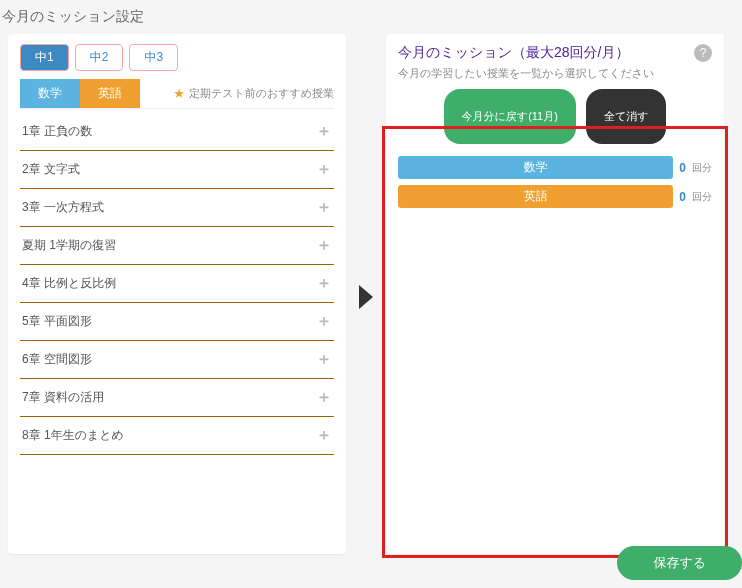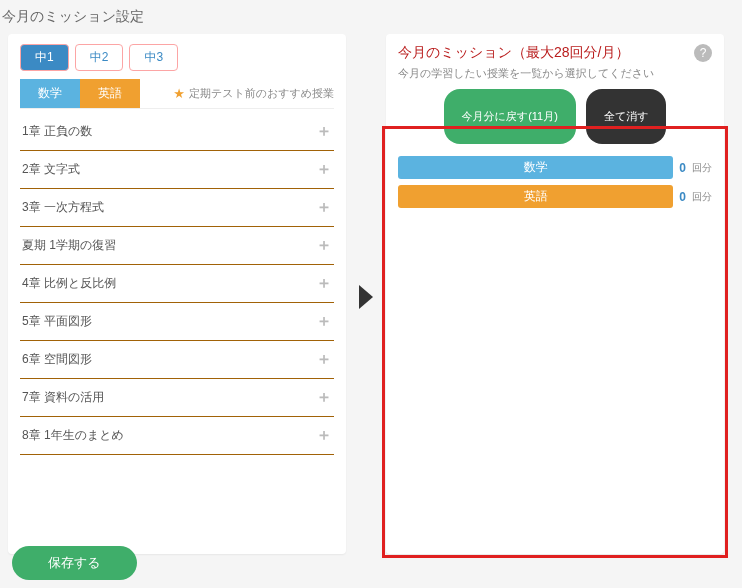--- a/index.html
+++ b/index.html
@@ -18,34 +18,34 @@
   .subject-tab.math { background: #5bb3e0; }
   .subject-tab.english { background: #f0a030; }
   .rec-label { margin-left: auto; font-size: 11px; color: #888; display: flex; align-items: center; gap: 4px; }
   .star { color: #f0a030; font-size: 13px; }
   .chapter-list { margin-top: 4px; }
   .chapter-row { display: flex; justify-content: space-between; align-items: center; border-bottom: 1px solid #a16207; padding: 8px 2px; font-size: 12px; color: #555; cursor: pointer; }
   .plus { color: #bbb; font-size: 16px; font-weight: bold; }
   .arrow-col { width: 24px; display: flex; align-items: center; justify-content: center; }
   .arrow { width: 0; height: 0; border-top: 12px solid transparent; border-bottom: 12px solid transparent; border-left: 14px solid #333; }
   .right-title-row { display: flex; align-items: center; gap: 6px; }
-  .right-title { font-size: 14px; color: #b91c1c; }
+  .right-title { font-size: 14px; color: #4c1d95; }
   .help-icon { margin-left: auto; width: 18px; height: 18px; border-radius: 50%; background: #bbb; color: #fff; display: flex; align-items: center; justify-content: center; font-size: 12px; cursor: pointer; }
   .right-sub { font-size: 11px; color: #888; margin: 4px 0 8px 0; }
   .action-row { display: flex; gap: 10px; justify-content: center; margin-bottom: 12px; }
   .pill-btn { border-radius: 16px; padding: 20px 18px; font-size: 11px; color: #fff; border: none; cursor: pointer; }
   .pill-green { background: #3fae6a; }
   .pill-dark { background: #333; }
   .subject-bar-row { display: flex; align-items: center; gap: 6px; margin-bottom: 6px; }
   .subject-bar { flex: 1; color: #fff; text-align: center; padding: 3px 0; border-radius: 3px; font-size: 12px; }
   .bar-math { background: #5bb3e0; }
   .bar-english { background: #f0a030; }
   .count-num { color: #3b8ac4; font-weight: bold; font-size: 12px; }
   .count-suffix { color: #888; font-size: 10px; }
-  .footer { position: absolute; bottom: 8px; left: 12px; right: 0; display: flex; justify-content: flex-start; }
+  .footer { position: absolute; bottom: 8px; left: 6px; right: 0; display: flex; justify-content: flex-end; }
   .save-btn { background: #3fae6a; color: #fff; border: none; border-radius: 18px; padding: 8px 36px; font-size: 13px; cursor: pointer; }
   .right-outer { position: relative; }
   .red-frame { position: absolute; border: 3px solid #e02020; top: 92px; left: -4px; right: -4px; bottom: -4px; pointer-events: none; }
   
   .right-panel { border: none; border-radius: 4px; }
 </style>
 </head>
 <body>
 
 <div class="page-title">今月のミッション設定</div>

